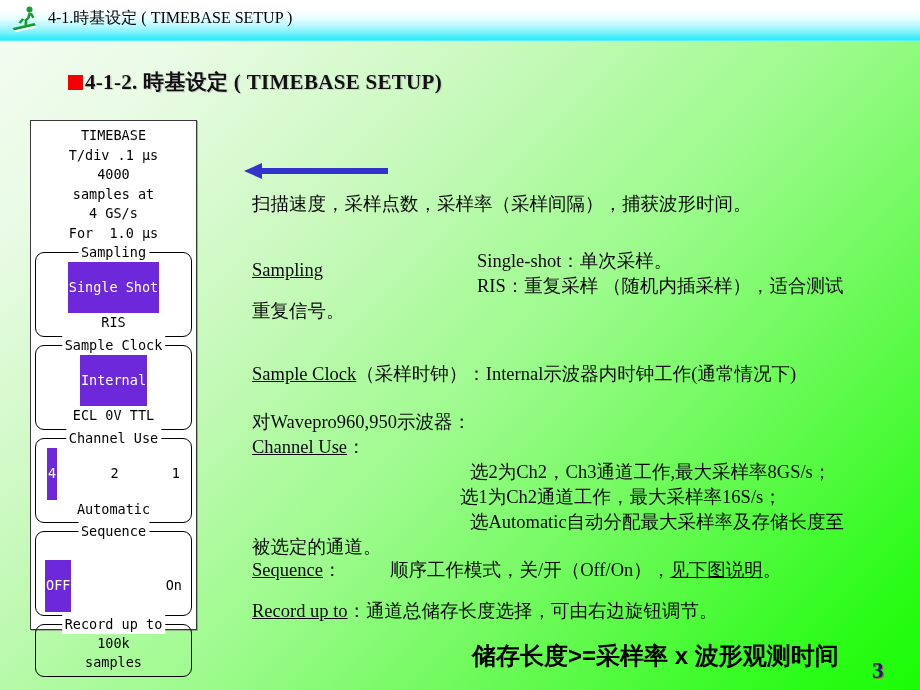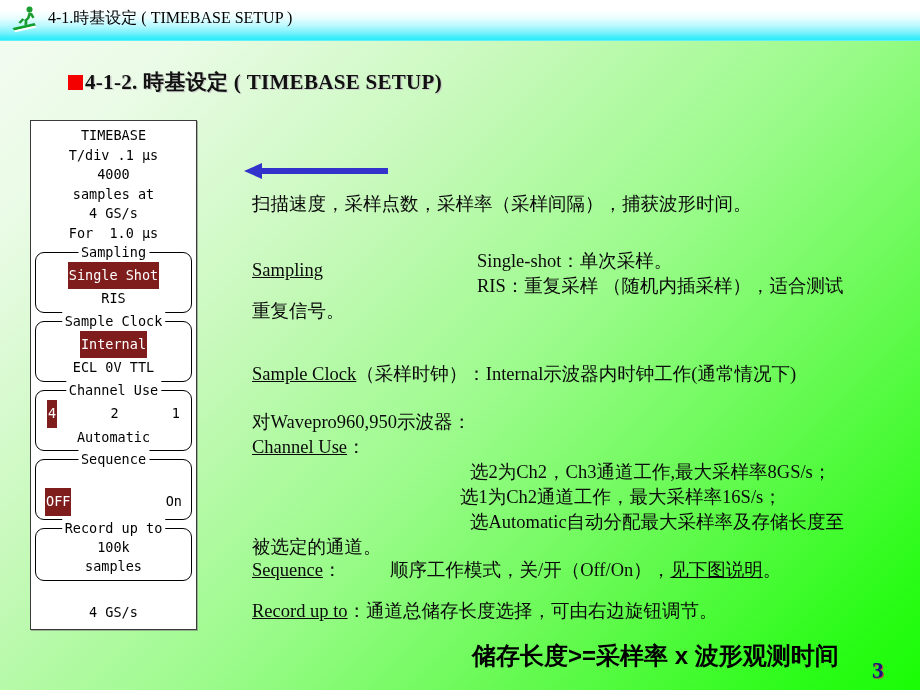--- a/index.html
+++ b/index.html
@@ -137,23 +137,23 @@
   }
   .group-row.spread {
     justify-content: space-between;
     padding: 0 9px;
   }
   .group-row.spread-wide {
     justify-content: space-between;
     padding: 0 7px;
   }
   .sel {
-    background: #7f1d1d;
+    background: #6d28d9;
     color: #ffffff;
-    padding: 4px 1px;
+    padding: 16px 1px;
   }
   .blank-row {
     height: 19px;
   }
   #scope-footer {
     text-align: center;
     white-space: pre;
     margin-top: 22px;
   }
 

